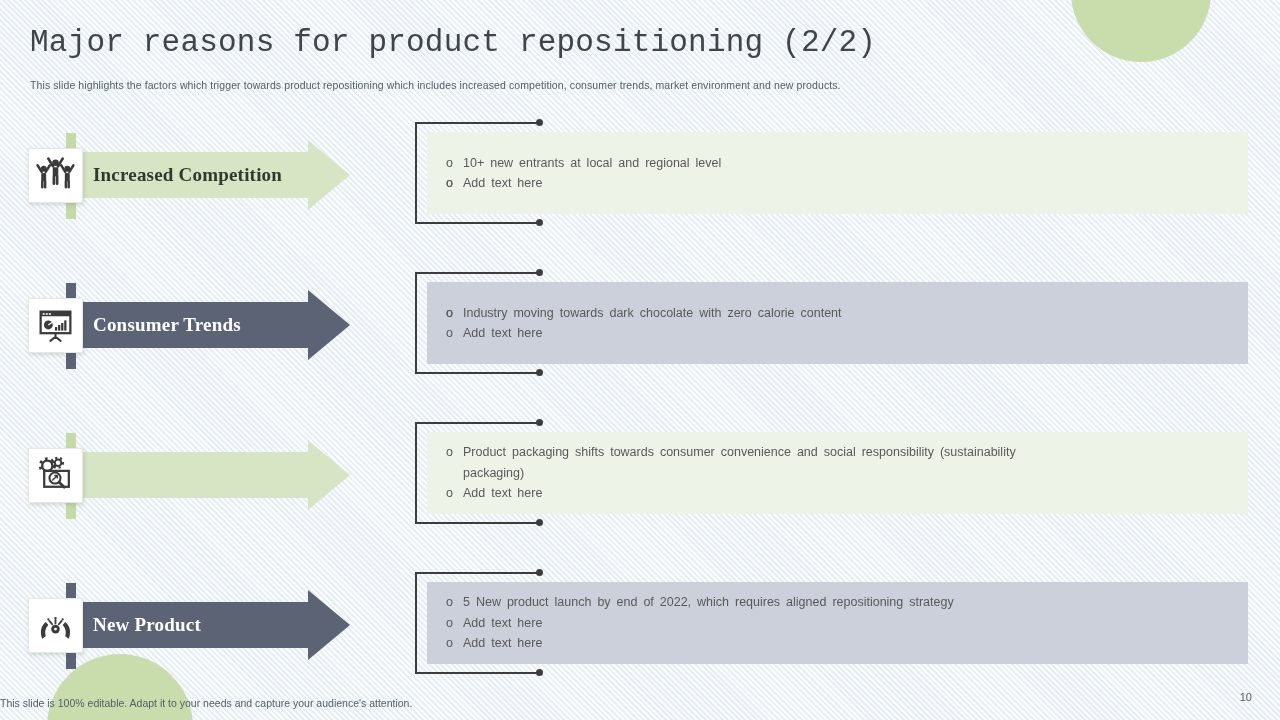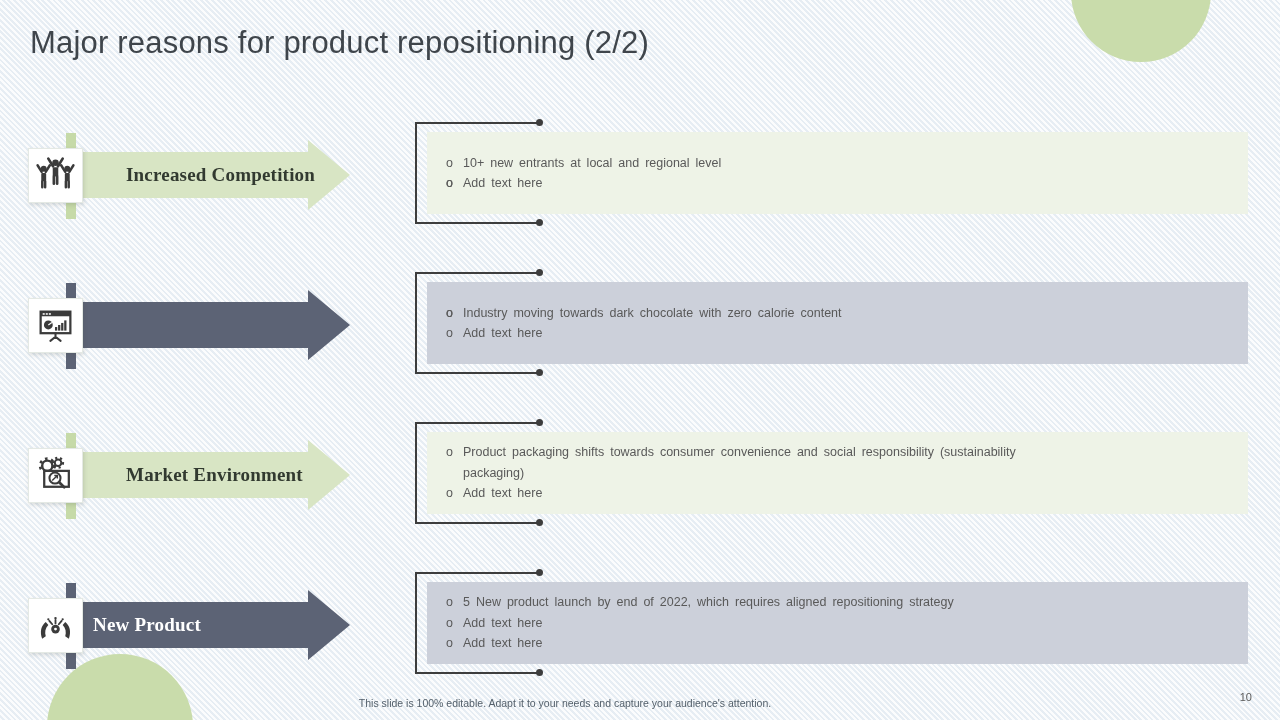--- a/index.html
+++ b/index.html
@@ -11,21 +11,21 @@
       rgba(255,255,255,0.75) 0px, rgba(255,255,255,0.75) 2px,
       rgba(219,229,238,0.45) 2px, rgba(219,229,238,0.45) 4px);
     font-family:"Liberation Sans", sans-serif;
   }
   .circle { position:absolute; border-radius:50%; background:#c9dcab; }
   .circle-tr { width:140px; height:140px; left:1071px; top:-78px; }
   .circle-bl { width:146px; height:146px; left:47px; top:654px; }
 
   .title {
     position:absolute; left:30px; top:24px; width:900px;
-    font-family:Liberation Sans, sans-serif; font-weight:500;
+    font-family:Liberation Mono, monospace; font-weight:500;
     font-size:31px; line-height:38px; color:#3f454b; letter-spacing:0.2px;
   }
   .subtitle {
     position:absolute; left:30px; top:79px; width:950px;
     font-size:10.5px; color:#54606b; letter-spacing:0.1px;
   }
 
   .vbar { position:absolute; left:66px; width:10px; height:86px; }
   .vbar.green { background:#c6daa8; }
   .vbar.slate { background:#5c6375; }
@@ -40,21 +40,21 @@
 
   .arrow { position:absolute; left:76px; width:274px; height:70px; }
   .arrow polygon.green { fill:#d8e5c4; }
   .arrow polygon.slate { fill:#5c6375; }
 
   .rowlabel {
     position:absolute; left:93px; width:215px; height:70px; line-height:70px;
     font-family:"Liberation Serif", serif; font-weight:bold; font-size:19px;
     letter-spacing:0.2px; white-space:nowrap;
   }
-  .rowlabel.dark { color:#323a30;margin-left:33px; }
+  .rowlabel.dark { color:#323a30; }
   .rowlabel.light { color:#ffffff; }
 
   .bk-v { position:absolute; left:415px; width:2px; height:102px; background:#3d3d3d; }
   .bk-h { position:absolute; left:415px; width:124px; height:2px; background:#3d3d3d; }
   .bk-dot { position:absolute; left:536px; width:7px; height:7px; border-radius:50%; background:#3d3d3d; }
 
   .cbox {
     position:absolute; left:427px; width:821px; height:82px;
     display:flex; flex-direction:column; justify-content:center;
     padding-left:18px; padding-right:10px;
@@ -63,34 +63,35 @@
   .cbox.gray  { background:#ccd0da; }
   .cbox ul { list-style:none; }
   .cbox li {
     position:relative; padding-left:18px;
     font-size:12.5px; line-height:20.5px; color:#595959; word-spacing:2.5px;
   }
   .cbox li .m { position:absolute; left:1px; color:#595959; }
   .cbox li.w600 { max-width:600px; }
 
   .footer {
-    position:absolute; left:0; top:697px; width:1130px; text-align:center;
+    position:absolute; left:0; top:697px; width:1130px; 
     font-size:10.5px; color:#54606b;
   }
   .pagenum { position:absolute; right:28px; top:691px; font-size:11px; color:#595959; }
 </style>
 </head>
 <body>
 
 <div class="slide">
 
   <div class="circle circle-tr"></div>
   <div class="circle circle-bl"></div>
 
   <h1 class="title">Major reasons for product repositioning (2/2)</h1>
+  <p class="subtitle">This slide highlights the factors which trigger towards product repositioning which includes increased competition, consumer trends, market environment and new products.</p>
 
   <div class="vbar green" style="top:133px"></div>
   <svg class="arrow" style="top:140px" viewBox="0 0 274 70">
     <polygon class="green" points="0,12 232,12 232,0 274,35 232,70 232,58 0,58"></polygon>
   </svg>
   <div class="rowlabel dark" style="top:140px">Increased Competition</div>
   <div class="iconbox" style="top:148px">
     <svg viewBox="0 0 40 40">
       <g fill="#3b3b3b">
         <circle cx="20" cy="7.5" r="3.2"></circle>
@@ -115,20 +116,21 @@
       <li><span class="m">o</span><span>10+ new entrants at local and regional level</span></li>
       <li><span class="m">o</span></li>
       <li><span class="m">o</span><span>Add text here</span></li>
     </ul>
   </div>
 
   <div class="vbar slate" style="top:283px"></div>
   <svg class="arrow" style="top:290px" viewBox="0 0 274 70">
     <polygon class="slate" points="0,12 232,12 232,0 274,35 232,70 232,58 0,58"></polygon>
   </svg>
+  <div class="rowlabel light" style="top:290px">Consumer Trends</div>
   <div class="iconbox" style="top:298px">
     <svg viewBox="0 0 40 40">
       <rect x="5.5" y="6.5" width="29" height="21" fill="#ffffff" stroke="#3b3b3b" stroke-width="2.2"></rect>
       <rect x="5.5" y="6.5" width="29" height="4.5" fill="#3b3b3b"></rect>
       <rect x="7.5" y="8" width="2" height="1.5" fill="#ffffff"></rect>
         <rect x="10.5" y="8" width="2" height="1.5" fill="#ffffff"></rect>
         <rect x="13.5" y="8" width="2" height="1.5" fill="#ffffff"></rect>
       <circle cx="13" cy="19.5" r="4.3" fill="#3b3b3b"></circle>
       <path d="M13,19.5 L16.5,17" stroke="#ffffff" stroke-width="1.2" fill="none"></path>
       <rect x="19.5" y="21.5" width="2.2" height="3.5" fill="#3b3b3b"></rect>
@@ -148,21 +150,20 @@
       <li><span class="m">o</span></li>
       <li><span class="m">o</span><span>Industry moving towards dark chocolate with zero calorie content</span></li>
       <li><span class="m">o</span><span>Add text here</span></li>
     </ul>
   </div>
 
   <div class="vbar green" style="top:433px"></div>
   <svg class="arrow" style="top:440px" viewBox="0 0 274 70">
     <polygon class="green" points="0,12 232,12 232,0 274,35 232,70 232,58 0,58"></polygon>
   </svg>
-  <div class="rowlabel dark" style="top:440px">Market Environment</div>
   <div class="iconbox" style="top:448px">
     <svg viewBox="0 0 40 40">
       <g fill="none" stroke="#3b3b3b">
         <circle cx="12" cy="10.5" r="5" stroke-width="2.4"></circle>
         <circle cx="12" cy="10.5" r="7" stroke-width="2.6" stroke-dasharray="2.5 3.6"></circle>
         <circle cx="22.5" cy="7.5" r="3.2" stroke-width="2"></circle>
         <circle cx="22.5" cy="7.5" r="4.8" stroke-width="2.2" stroke-dasharray="2 2.8"></circle>
         <rect x="9" y="15.5" width="24" height="15.5" stroke-width="2.2" fill="#ffffff"></rect>
         <circle cx="19.5" cy="22.5" r="5.4" stroke-width="2"></circle>
         <path d="M23.6,26.6 L28.5,31.5" stroke-width="2.6" stroke-linecap="round"></path>

